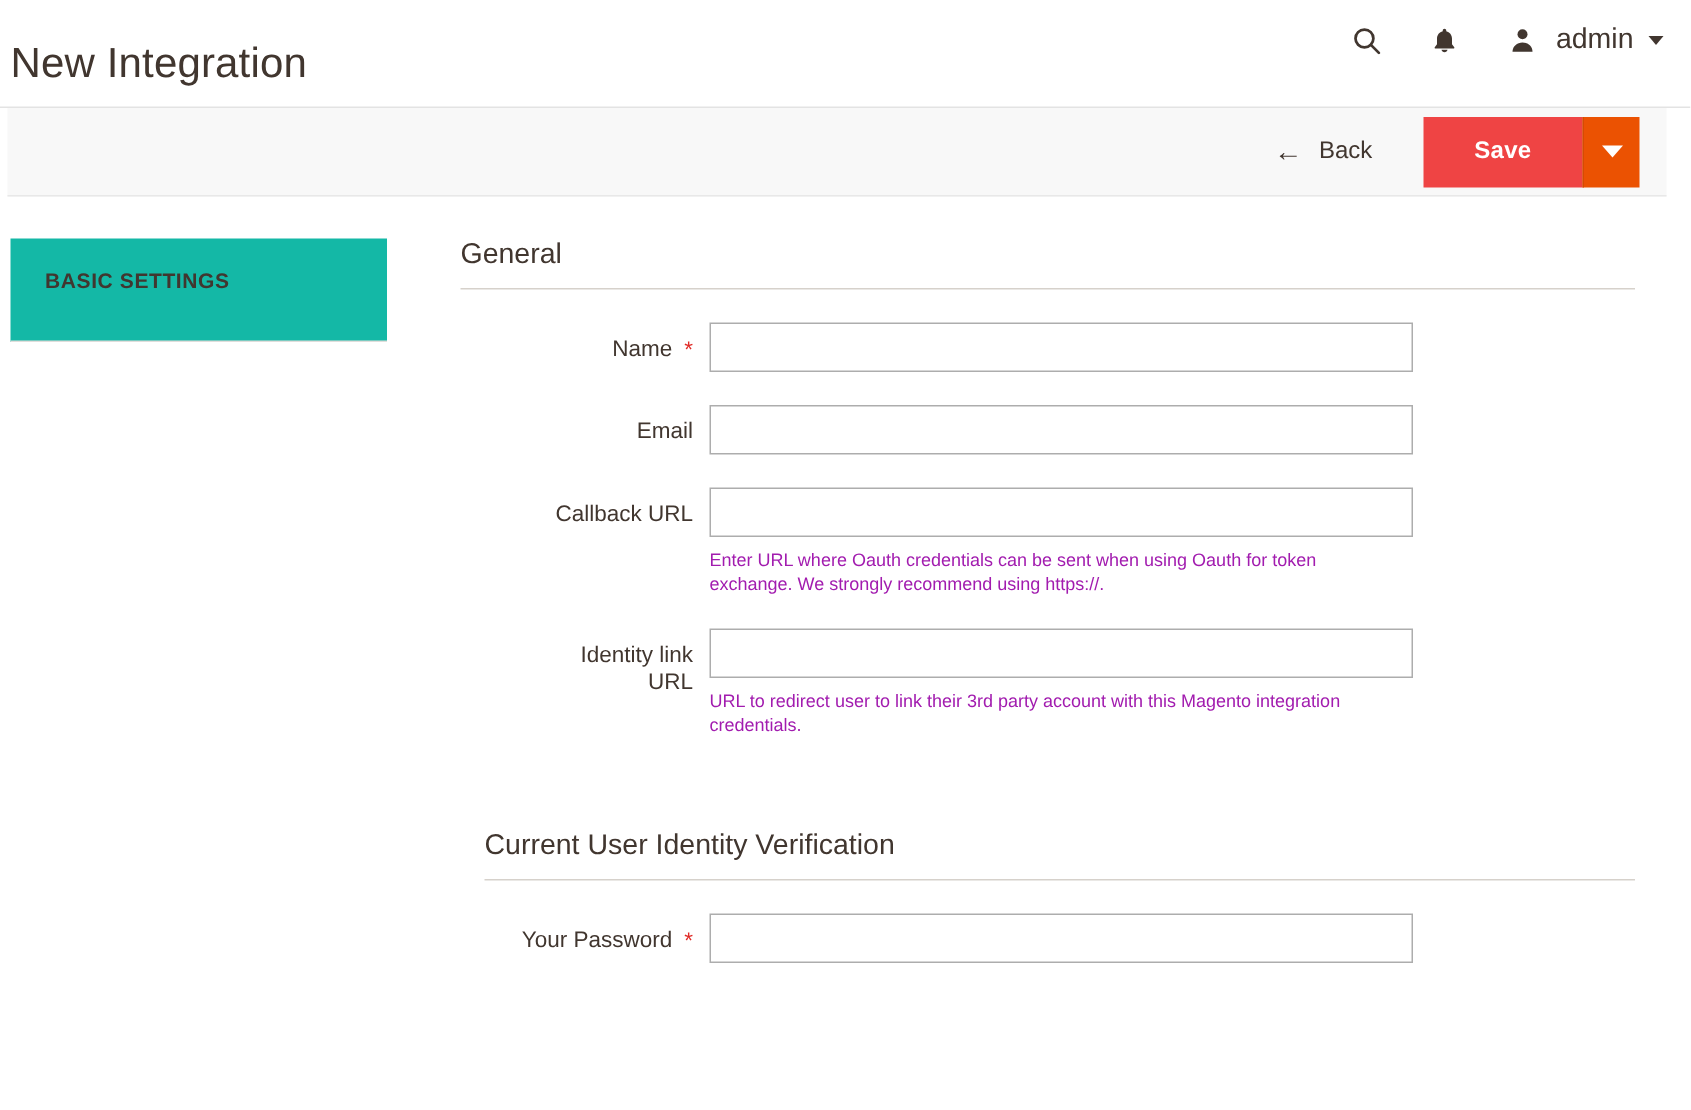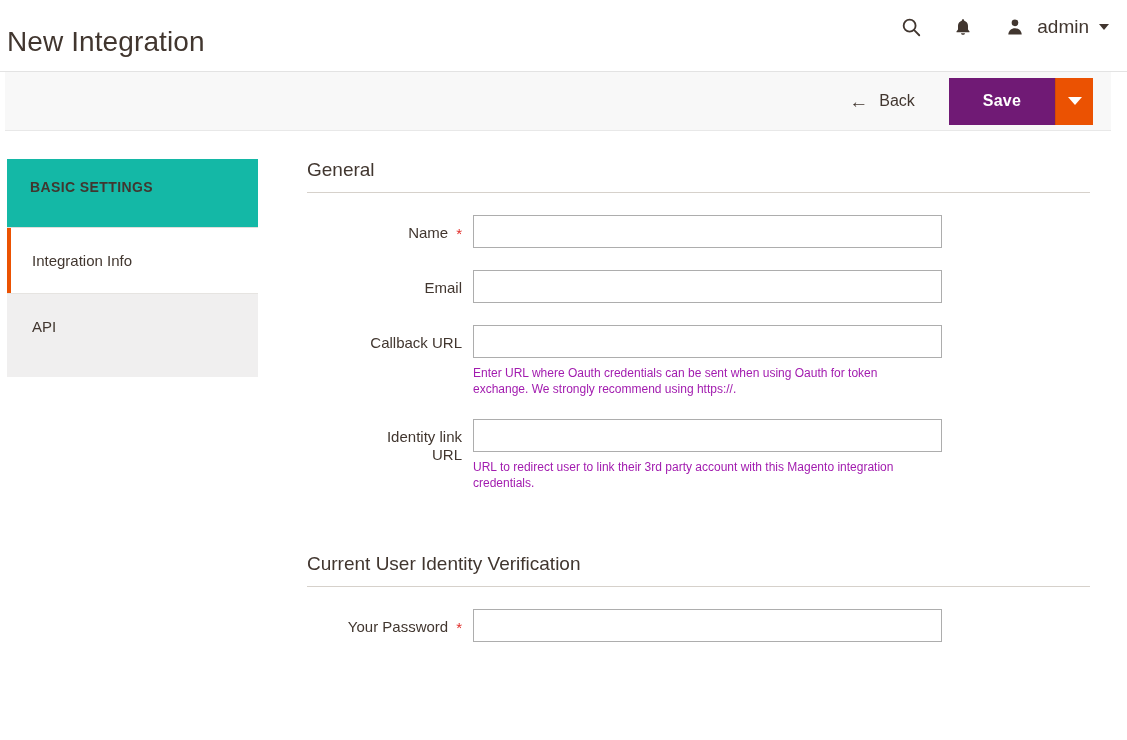--- a/index.html
+++ b/index.html
@@ -87,21 +87,21 @@
   }
   .back-arrow { font-size: 19px; line-height: 1; color: #41362f; }
   .save-group {
     display: flex;
     align-items: stretch;
     margin-left: 32px;
     margin-right: 18px;
     height: 47px;
   }
   .save-btn {
-    background: #701a75;
+    background: #ef4444;
     color: #ffffff;
     border: 0;
     font-size: 16px;
     font-weight: 700;
     padding: 0 34px;
     cursor: pointer;
     font-family: inherit;
     letter-spacing: .2px;
   }
   .save-toggle {
@@ -174,21 +174,21 @@
     padding-right: 37px;
   }
   .section-title {
     font-size: 19px;
     font-weight: 400;
     color: #41362f;
     padding-bottom: 11px;
     border-bottom: 1px solid #d6d1cb;
     margin: 0 0 22px 0;
   }
-  .section-title.second { margin-top: 62px; }
+  .section-title.second { margin-top: 62px; margin-left: 16px; }
 
   .field-row {
     display: flex;
     align-items: flex-start;
     margin-bottom: 22px;
   }
   .field-label-wrap {
     width: 155px;
     flex: 0 0 155px;
     display: flex;
@@ -279,28 +279,20 @@
     <button class="save-toggle">
       <i></i>
     </button>
   </div>
 </div>
 
 <div class="content">
 
   <aside class="sidebar">
     <div class="sidebar-heading">BASIC SETTINGS</div>
-    <nav class="sidebar-nav">
-      <div class="nav-item active">
-        <span>Integration Info</span>
-      </div>
-      <div class="nav-item">
-        <span>API</span>
-      </div>
-    </nav>
   </aside>
 
   <main class="main">
 
     <h2 class="section-title">General</h2>
 
     <div class="field-row">
       <div class="field-label-wrap">
         <span class="field-label">Name</span>
         <span class="req-star">*</span>

